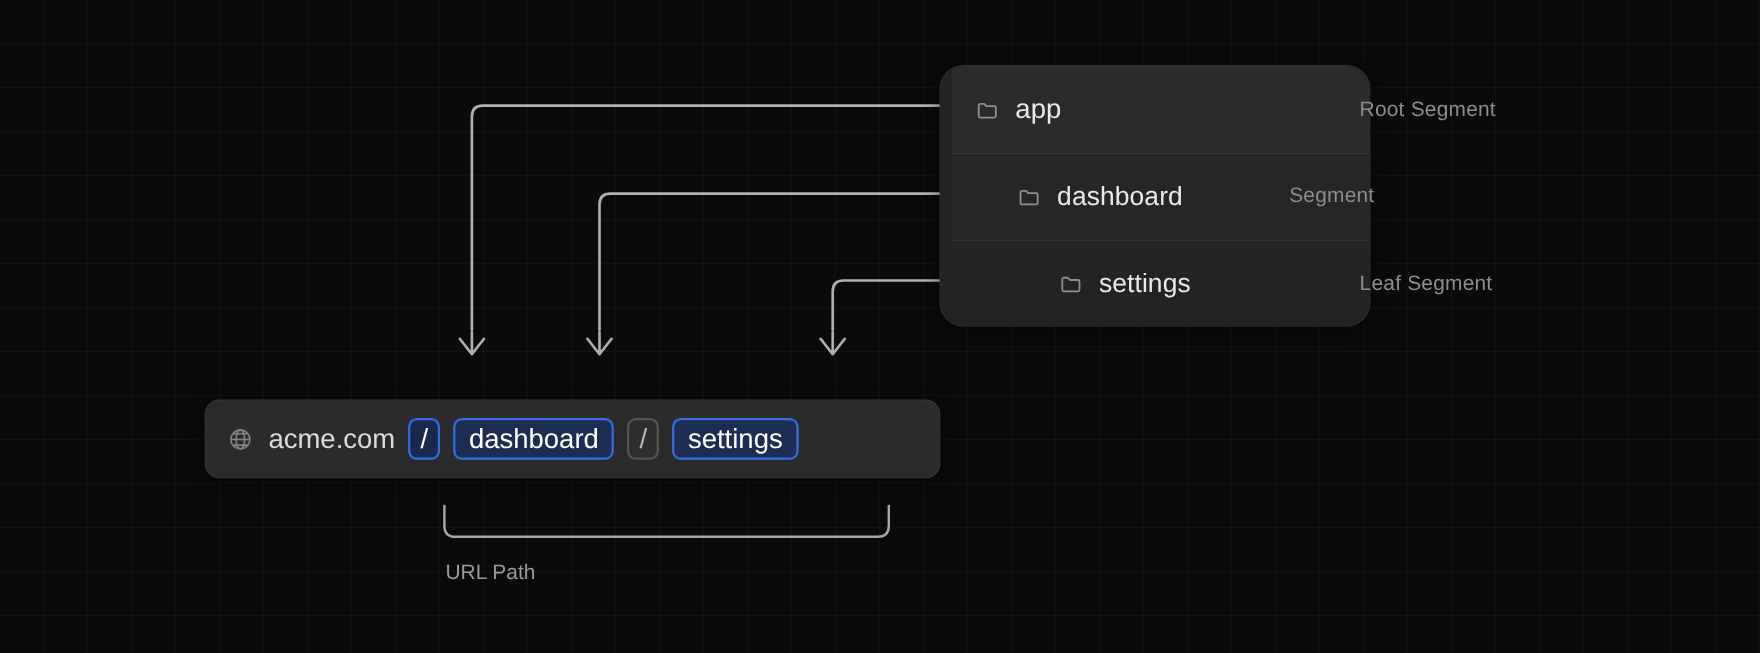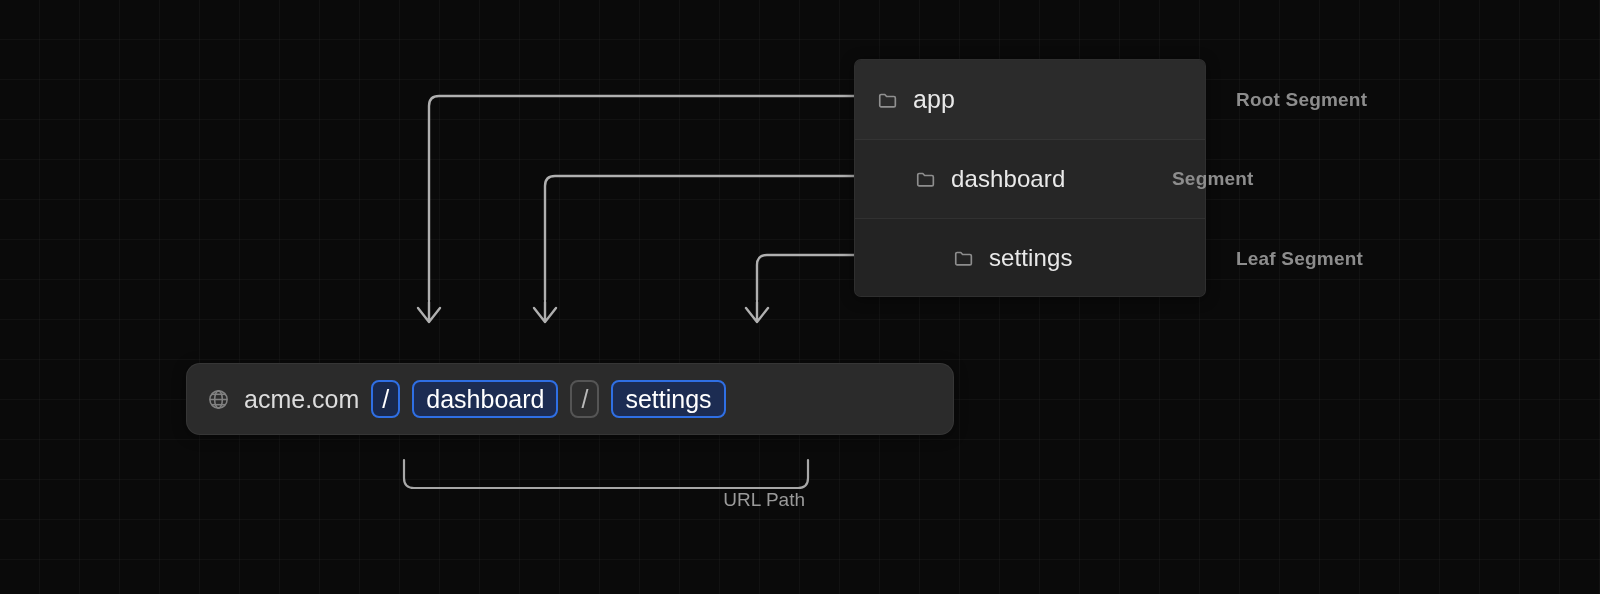--- a/index.html
+++ b/index.html
@@ -28,28 +28,29 @@
     left: 0; top: 0;
     width: 1600px; height: 594px;
     pointer-events: none;
   }
 
   
   #tree-panel {
     position: absolute;
     left: 854px;
     top: 59px;
-    width: 352px;
+    width: 392px;
     height: 238px;
-    border-radius: 7px;
+    border-radius: 22px;
     background: #232323;
     border: 1px solid rgba(255,255,255,0.055);
     box-sizing: border-box;
     overflow: hidden;
     box-shadow: 0 2px 14px rgba(0,0,0,0.45);
+    padding-left: 10px;
   }
   .tree-row {
     height: 79px;
     display: flex;
     align-items: center;
     box-sizing: border-box;
     position: relative;
   }
   .tree-row + .tree-row {
     border-top: 1px solid rgba(255,255,255,0.065);
@@ -75,32 +76,31 @@
   .tree-row.depth-2 .tree-label { font-size: 24px; }
 
   
   .side-label {
     position: absolute;
     color: #8d8d8d;
     font-size: 19px;
     line-height: 1;
     white-space: nowrap;
     letter-spacing: 0.2px;
-    font-weight: bold;
   }
   #side-0 { left: 1236px; top: 90px; }
   #side-1 { left: 1172px; top: 169px; }
   #side-2 { left: 1236px; top: 249px; text-align: center; }
 
   
   #url-bar {
     position: absolute;
     left: 186px;
     top: 363px;
-    width: 768px;
+    width: 669px;
     height: 72px;
     border-radius: 14px;
     background: #2b2b2b;
     border: 1px solid rgba(255,255,255,0.055);
     box-sizing: border-box;
     display: flex;
     align-items: center;
     padding-left: 20px;
     box-shadow: 0 2px 14px rgba(0,0,0,0.4);
   }
@@ -152,23 +152,23 @@
   #brace-wrap {
     position: absolute;
     left: 396px;
     top: 458px;
     width: 420px;
     height: 36px;
   }
   #brace-label {
     position: absolute;
     left: 186px;
-    top: 490px;
+    top: 511px;
     width: 840px;
-    text-align: right;
+    text-align: left;
     color: #9a9a9a;
     font-size: 19px;
     line-height: 1;
   }
   
   #brace-label { left: 405px; width: 400px; }
 </style>
 </head>
 <body>
 

